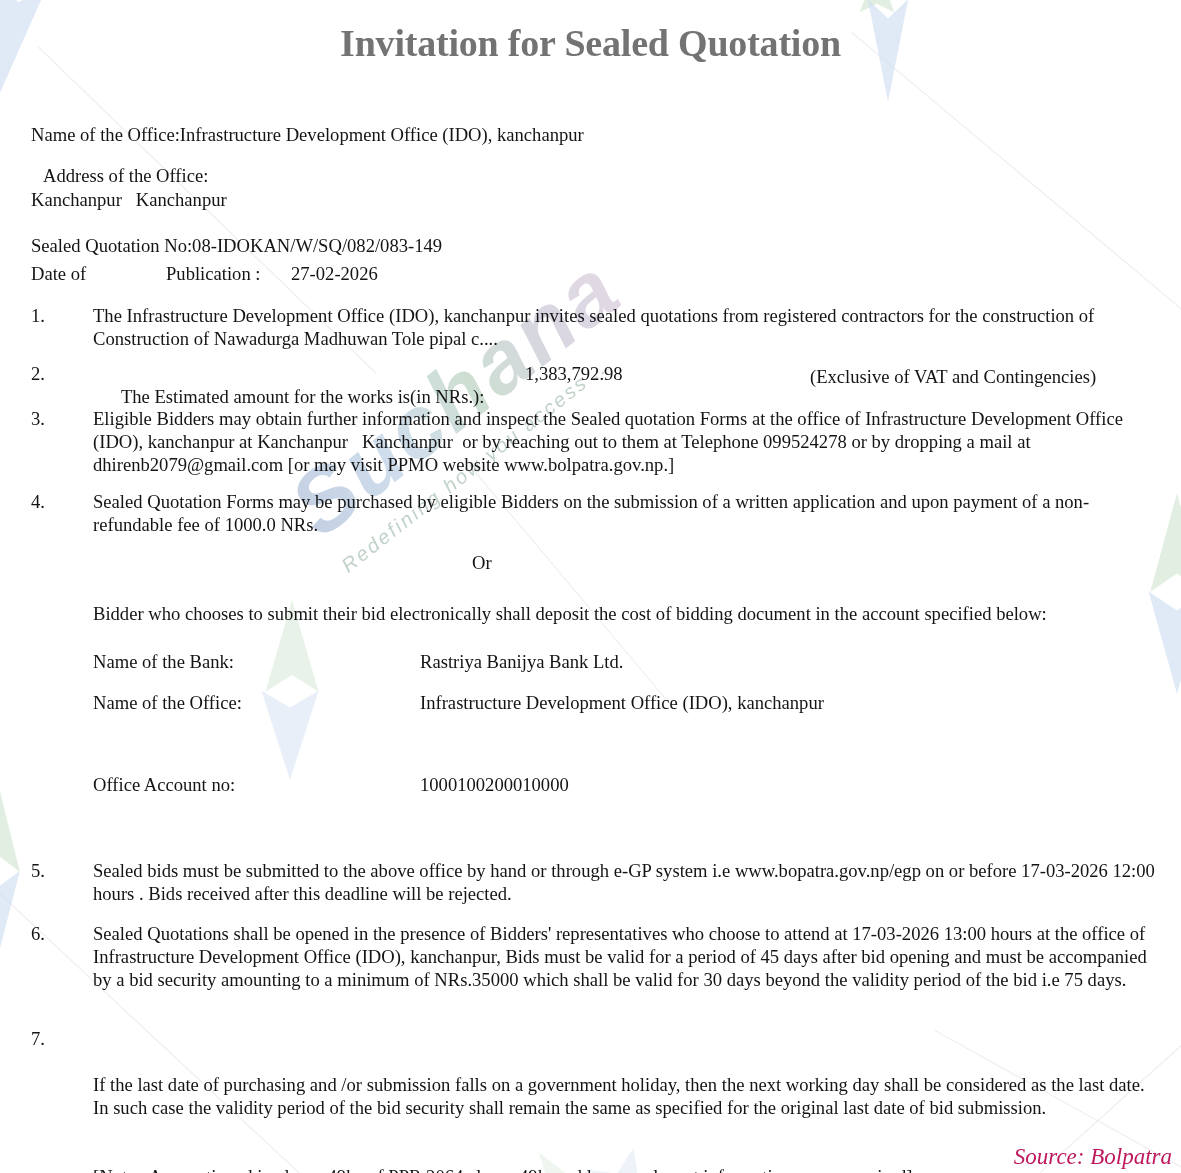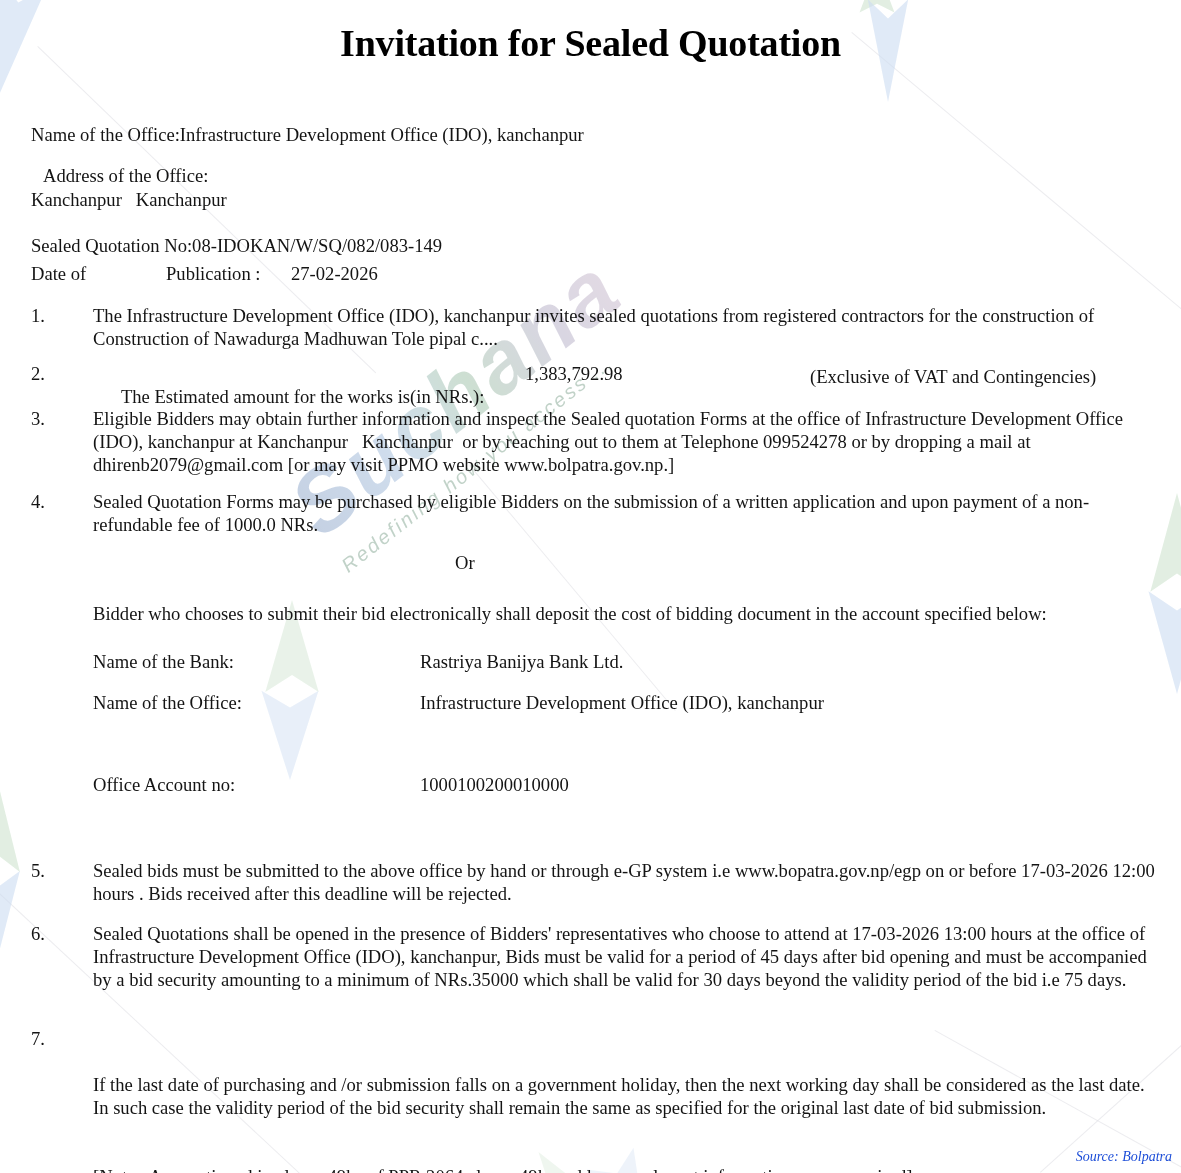--- a/index.html
+++ b/index.html
@@ -10,47 +10,47 @@
     background:#ffffff;
     font-family:"Liberation Serif","DejaVu Serif",serif;
     color:#141414;
     font-size:18.6px;
     line-height:23px;
   }
 
   .title{
     position:absolute;top:22px;left:0;width:100%;
     text-align:center;font-weight:bold;font-size:38px;line-height:42px;
-    letter-spacing:-0.2px;color:#000000;
+    letter-spacing:-0.2px;color:#737373;
   }
 
   .hline{position:absolute;left:31px;white-space:pre-wrap;}
 
   .dateline{position:absolute;left:31px;top:262px;width:520px;height:23px;}
   .dateline .dl0{position:absolute;left:0;top:0;}
   .dateline .dl1{position:absolute;left:135px;top:0;}
   .dateline .dl2{position:absolute;left:260px;top:0;}
 
   .item{position:absolute;left:31px;width:1126px;}
   .item .num{position:absolute;left:0;top:0;}
   .item .txt{position:relative;margin-left:62px;width:1064px;white-space:pre-wrap;}
   .item .amount{position:absolute;left:432px;top:0;white-space:nowrap;}
   .item .sidenote{position:absolute;left:717px;top:3px;white-space:nowrap;}
 
-  .or-sep{position:absolute;left:455px;top:551px;}
+  .or-sep{position:absolute;left:472px;top:551px;}
 
   .intro{position:absolute;left:93px;top:602px;width:1070px;white-space:pre-wrap;}
 
   .bankrow{position:absolute;left:93px;width:1064px;height:23px;}
   .bankrow .blabel{position:absolute;left:0;top:0;white-space:pre-wrap;}
   .bankrow .bvalue{position:absolute;left:327px;top:0;white-space:pre-wrap;}
 
   .source{
     position:absolute;top:1145px;right:9px;
-    font-style:italic;font-size:14px;color:#1d4ed8;
+    font-style:italic;font-size:23px;color:#be185d;
   }
 
   
   .wm-text{
     position:absolute;left:335px;top:452px;height:106px;
     transform:rotate(-38deg);transform-origin:0 100%;
     font-family:"Liberation Sans","DejaVu Sans",sans-serif;
     font-weight:bold;font-style:italic;
     font-size:88px;line-height:106px;letter-spacing:3px;white-space:nowrap;
     background:linear-gradient(90deg,#8ca4c8 0%,#a3bedd 30%,#9dc0a6 55%,#b3aec6 80%,#c6b6ca 100%);

